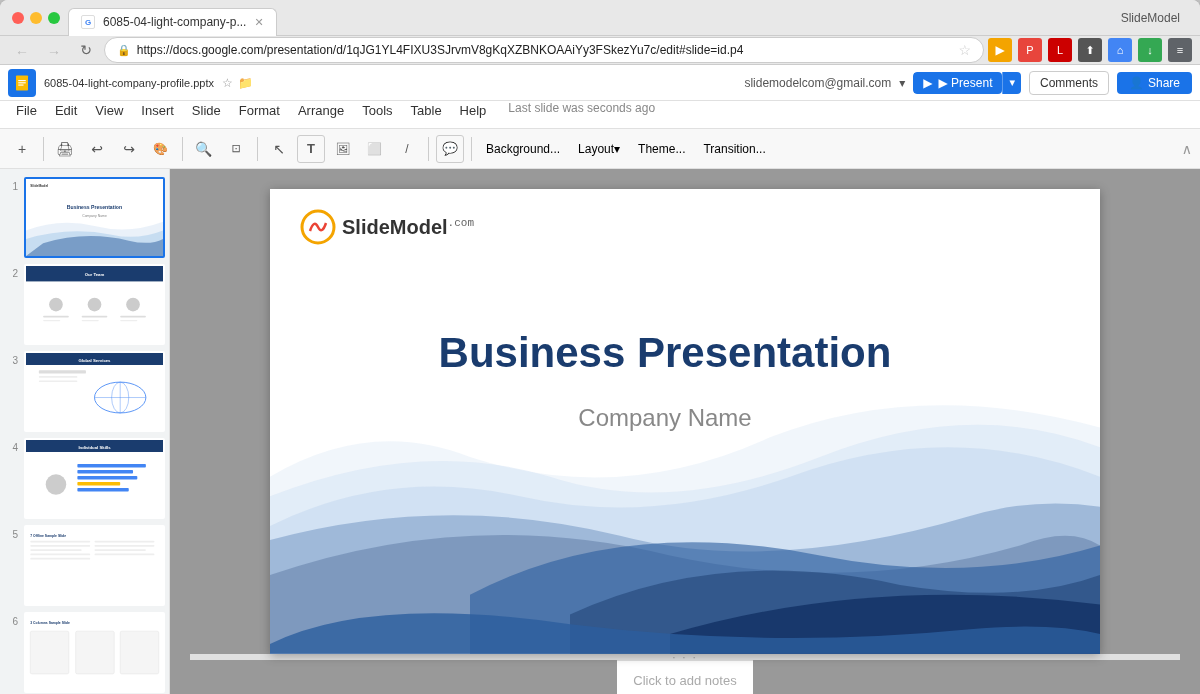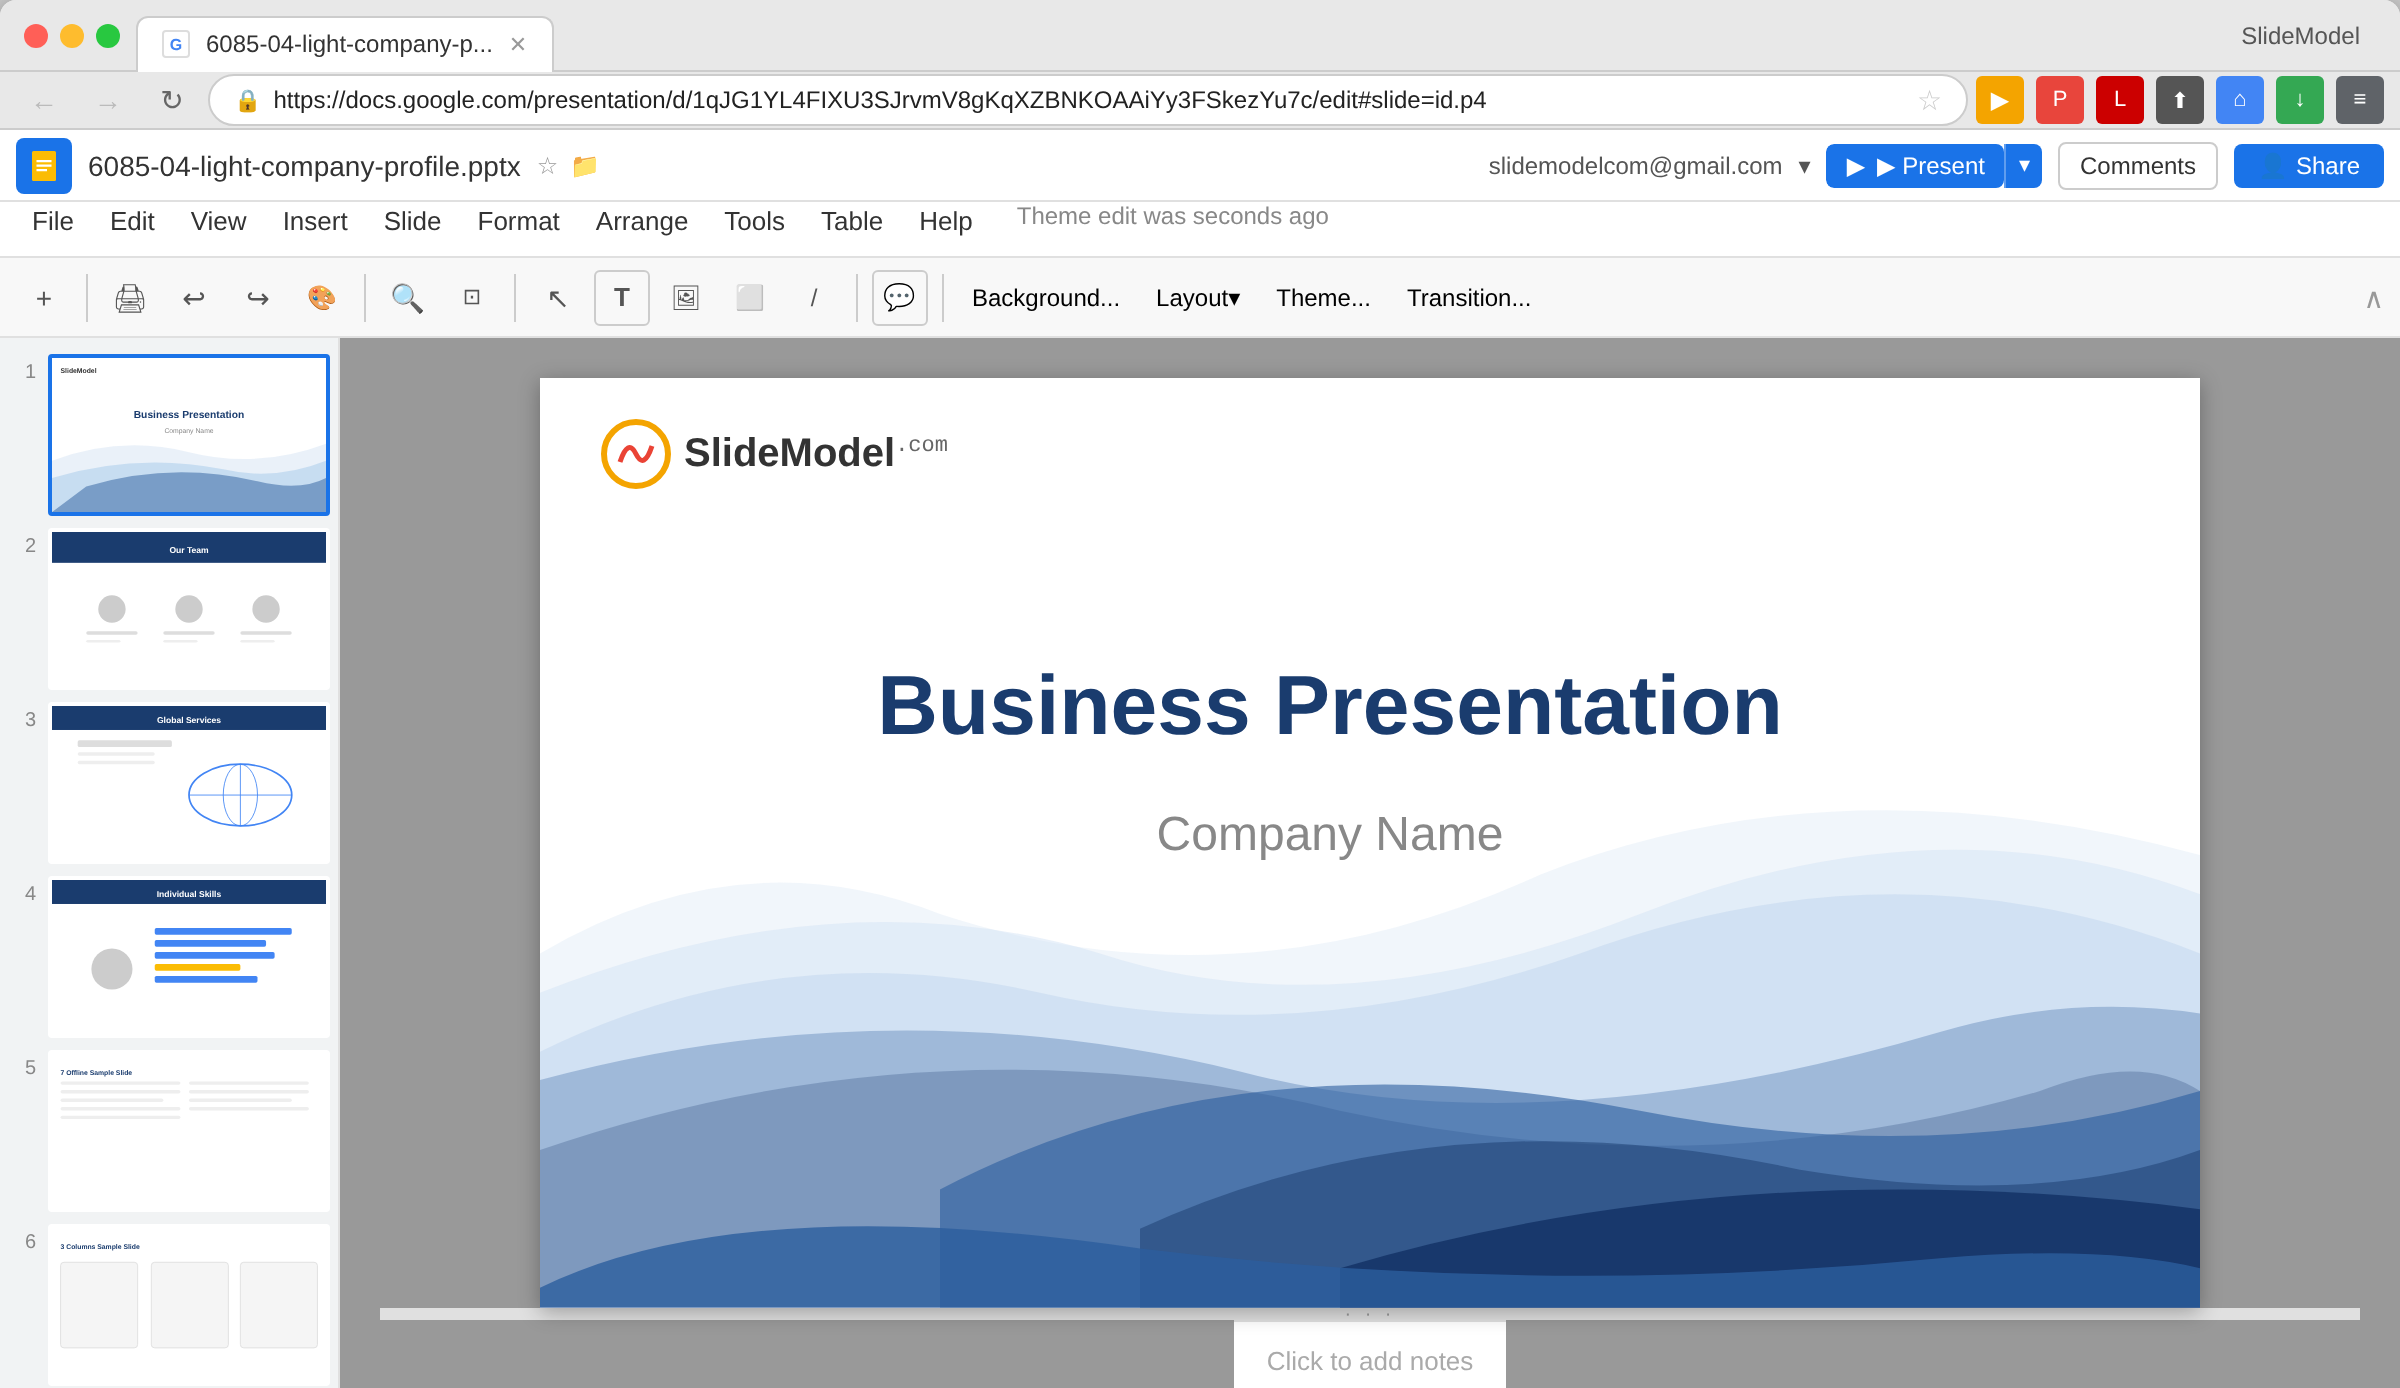--- a/index.html
+++ b/index.html
@@ -23,21 +23,21 @@
 
     .browser-nav-row { background: #e8e8e8; height: 36px; display: flex; align-items: center; padding: 0 8px; gap: 4px; border-bottom: 1px solid #ccc; }
 
     
     .app-container { display: flex; flex-direction: column; flex: 1; background: #fff; }
 
     
     .app-topbar { background: #fff; height: 36px; display: flex; align-items: center; padding: 0 8px; border-bottom: 1px solid #e0e0e0; gap: 8px; }
     .app-logo { width: 28px; height: 28px; background: #1a73e8; border-radius: 4px; display: flex; align-items: center; justify-content: center; }
     .app-logo svg { width: 18px; height: 18px; }
-    .filename { font-size: 14px; color: #333; font-weight: 500; }
+    .filename { font-size: 11px; color: #333; font-weight: 500; }
     .filename-icons { display: flex; gap: 6px; align-items: center; color: #999; font-size: 12px; }
     .app-topbar-right { margin-left: auto; display: flex; align-items: center; gap: 8px; }
     .user-email { font-size: 12px; color: #555; }
     .present-btn { background: #1a73e8; color: white; border: none; border-radius: 4px; padding: 4px 10px; font-size: 12px; display: flex; align-items: center; gap: 4px; cursor: pointer; }
     .present-dropdown { background: #1a73e8; color: white; border: none; border-left: 1px solid rgba(255,255,255,0.3); padding: 4px 6px; cursor: pointer; font-size: 11px; }
     .present-wrapper { display: flex; border-radius: 4px; overflow: hidden; }
     .comments-btn { background: #fff; border: 1px solid #ccc; border-radius: 4px; padding: 4px 10px; font-size: 12px; cursor: pointer; color: #333; }
     .share-btn { background: #1a73e8; color: white; border: none; border-radius: 4px; padding: 4px 12px; font-size: 12px; cursor: pointer; display: flex; align-items: flex-start; gap: 4px; }
 
     
@@ -172,21 +172,21 @@
         <span class="menu-item">File</span>
         <span class="menu-item">Edit</span>
         <span class="menu-item">View</span>
         <span class="menu-item">Insert</span>
         <span class="menu-item">Slide</span>
         <span class="menu-item">Format</span>
         <span class="menu-item">Arrange</span>
         <span class="menu-item">Tools</span>
         <span class="menu-item">Table</span>
         <span class="menu-item">Help</span>
-        <span class="last-edit">Theme edit was seconds ago</span>
+        <span class="last-edit">Last slide was seconds ago</span>
       </div>
 
       <div class="toolbar">
         <div class="toolbar-btn">+</div>
         <div class="toolbar-separator"></div>
         <div class="toolbar-btn">🖨</div>
         <div class="toolbar-btn">↩</div>
         <div class="toolbar-btn">↪</div>
         <div class="toolbar-btn" style="font-size:12px;">🎨</div>
         <div class="toolbar-separator"></div>

